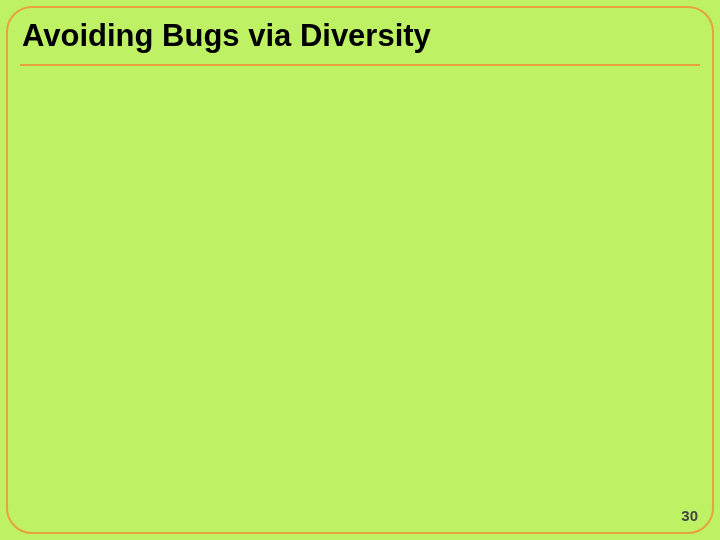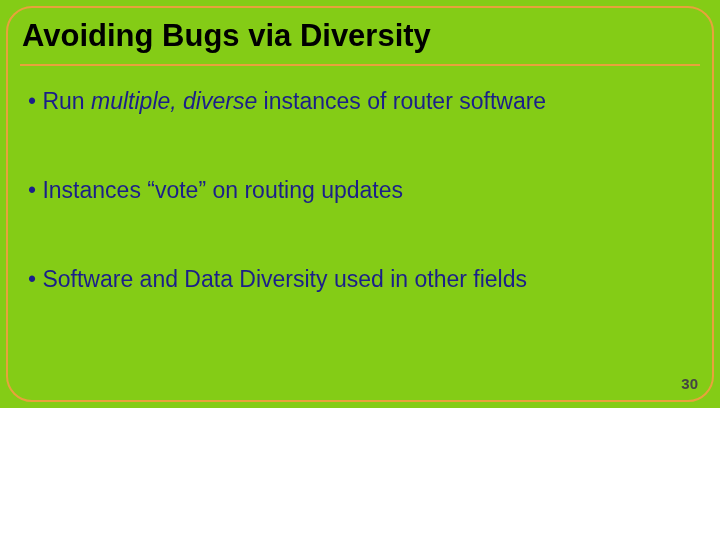--- a/index.html
+++ b/index.html
@@ -8,22 +8,22 @@
     width: 720px;
     height: 540px;
     background: #ffffff;
     font-family: Arial, Helvetica, sans-serif;
     overflow: hidden;
   }
   .slide {
     position: relative;
     box-sizing: border-box;
     width: 720px;
-    height: 408px;
-    background: #84cc16;
+    height: 540px;
+    background: #bef264;
   }
   .frame {
     position: absolute;
     top: 6px;
     left: 6px;
     right: 6px;
     bottom: 6px;
     border: 2px solid #e8a23c;
     border-radius: 26px;
     box-sizing: border-box;
@@ -79,26 +79,15 @@
 <body>
 
 <div class="slide">
   <div class="frame"></div>
 
   <div class="title-wrap">
     <div class="title">Avoiding Bugs via Diversity</div>
     <div class="title-underline"></div>
   </div>
 
-  <div class="body">
-    <div class="item">
-      <span class="bullet">• Run </span><span class="bullet em">multiple, diverse</span><span class="bullet"> instances of router software</span>
-    </div>
-    <div class="item">
-      <span class="bullet">• Instances “vote” on routing updates</span>
-    </div>
-    <div class="item">
-      <span class="bullet">• Software and Data Diversity used in other fields</span>
-    </div>
-  </div>
 
   <div class="pagenum">30</div>
 </div>
 
 </body></html>

